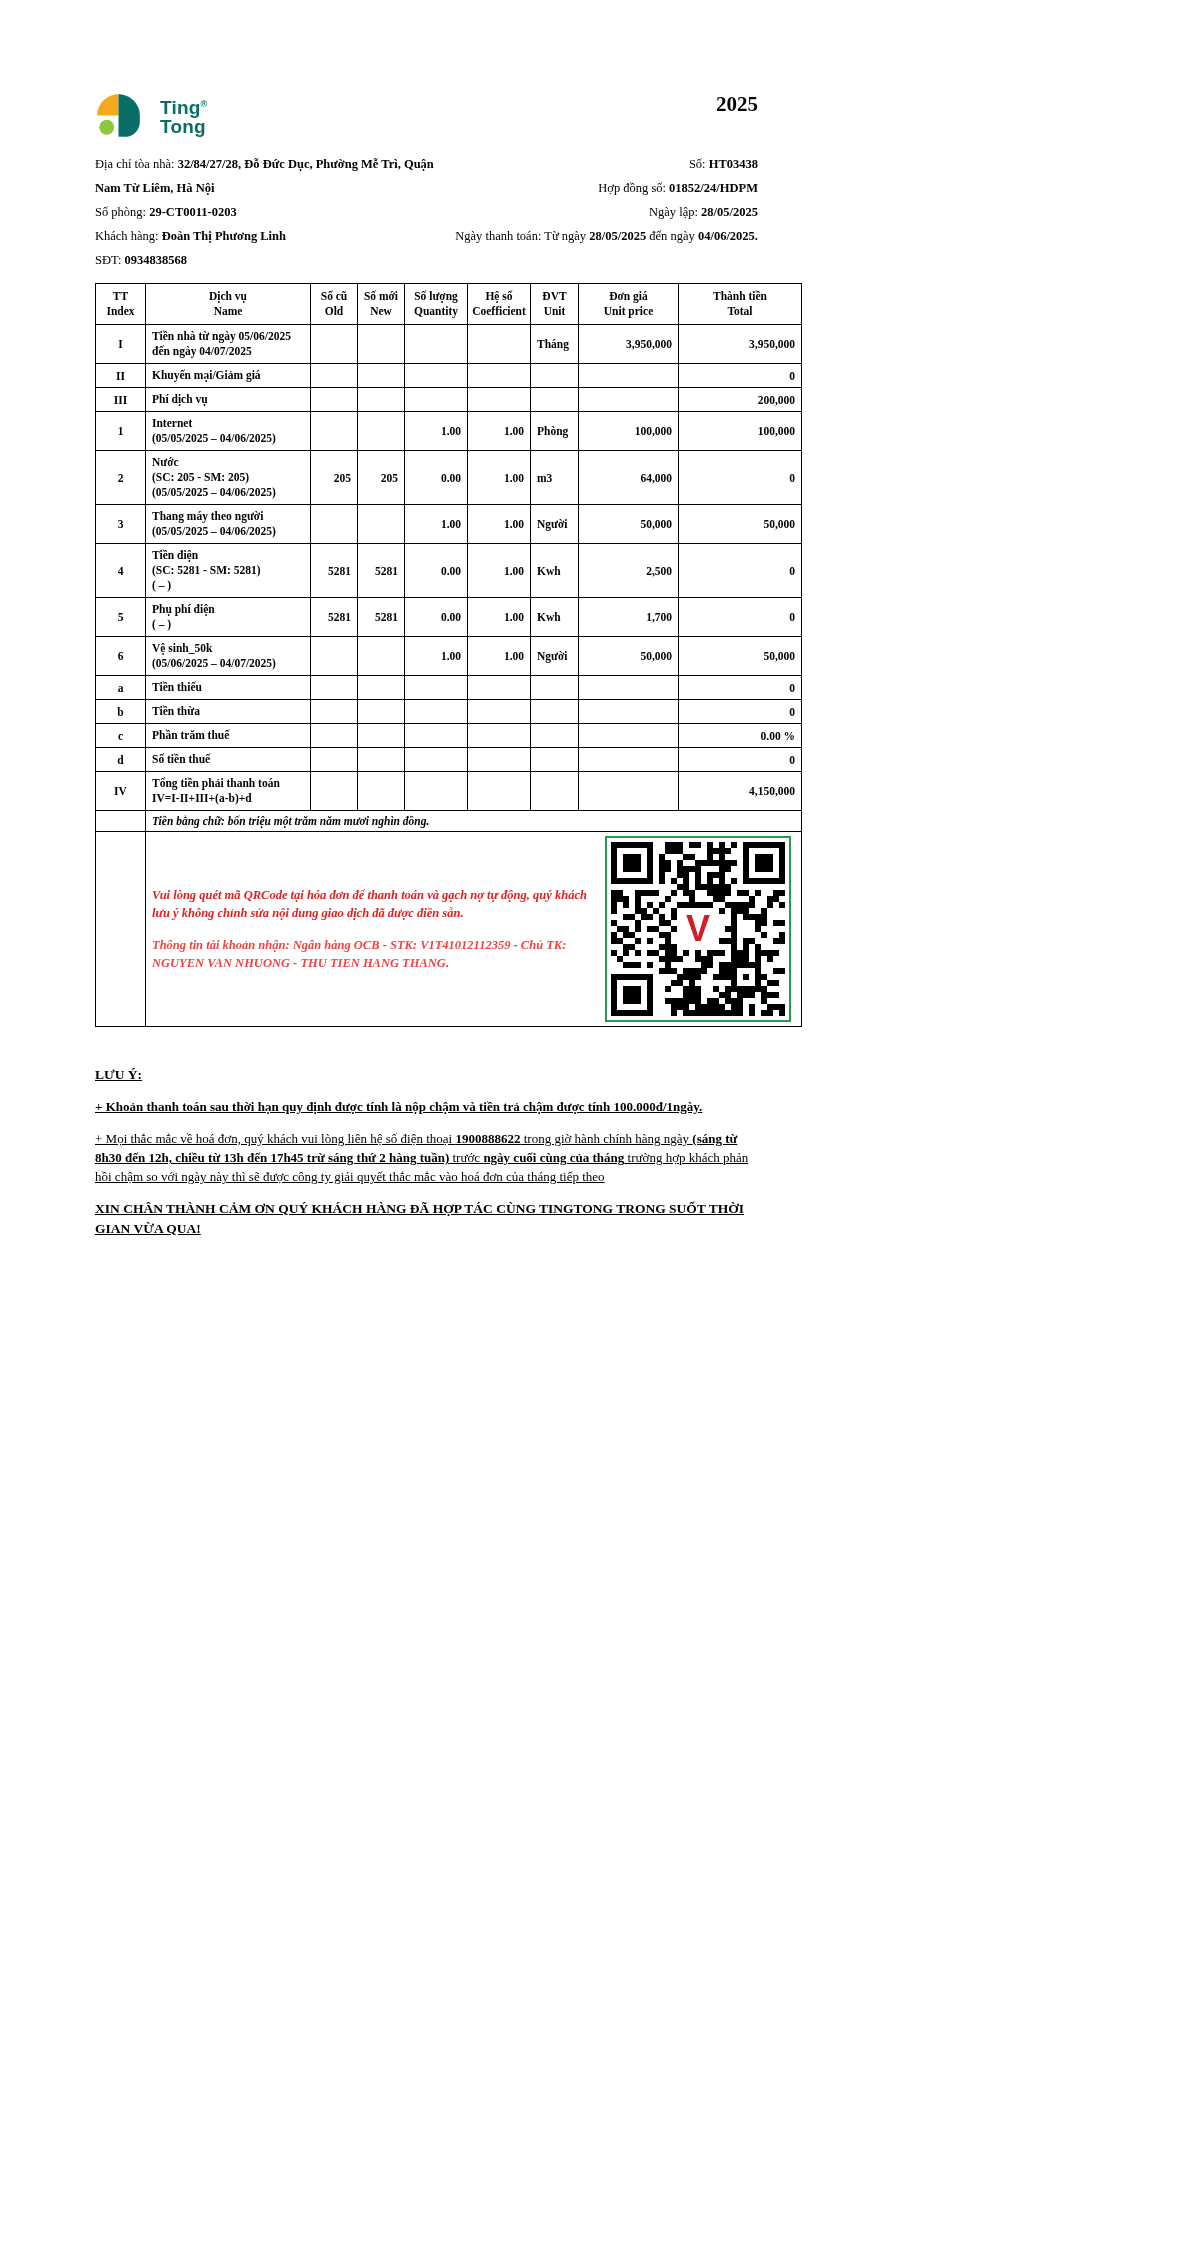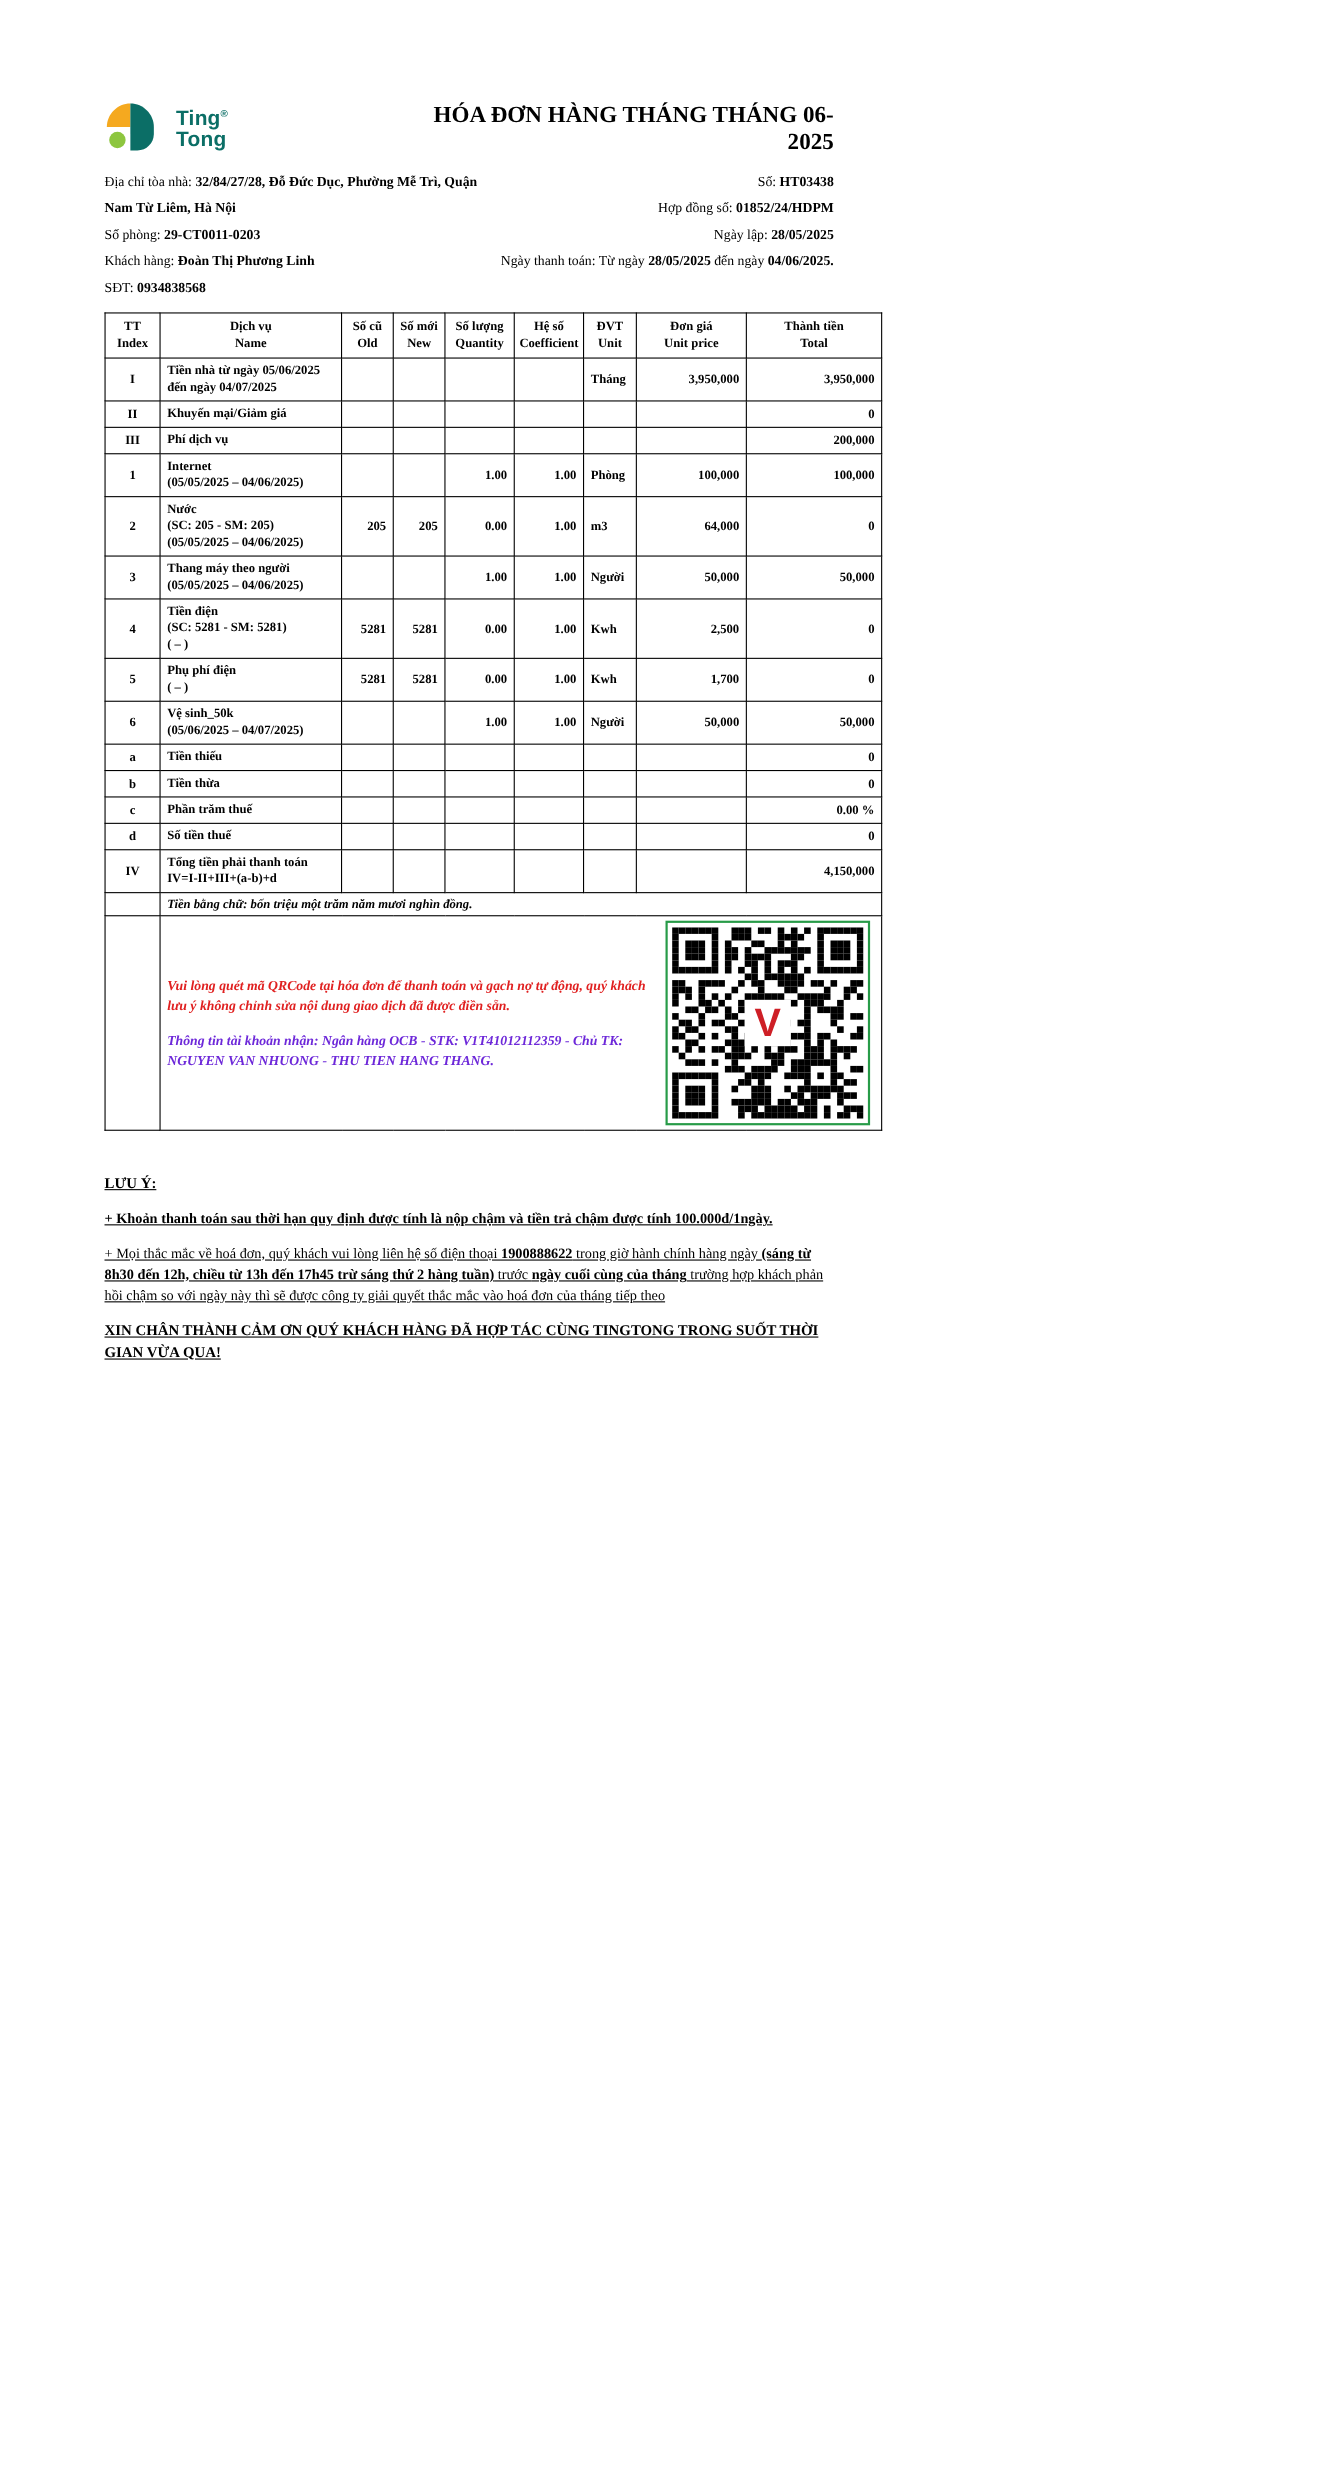--- a/index.html
+++ b/index.html
@@ -31,21 +31,21 @@
   .c-unit{text-align:left;vertical-align:middle;}
   .c-right{text-align:right;vertical-align:middle;}
   .words-cell{font-weight:normal;font-style:italic;font-size:12.5px;padding:6px;}
   .words-cell b{font-weight:bold;}
 
   
   .qr-cell{font-weight:normal;padding:6px 10px 6px 8px;}
   .qr-flex{display:flex;justify-content:space-between;align-items:center;min-height:186px;}
   .qr-text{width:436px;font-style:italic;}
   .red-note{margin:0;color:var(--alert-red,#e02020);font-size:12.5px;line-height:18px;}
-  .account{margin:14px 0 0;font-size:12.5px;line-height:18px;color:#6d28d9;}
+  .account{margin:14px 0 0;font-size:12.5px;line-height:18px;color:#ef4444;}
   .qr-box{position:relative;border:2px solid var(--qr-frame-green,#279b48);background:#fff;padding:4px;margin-right:4px;flex:0 0 auto;}
   .qr-box svg{display:block;}
   .qr-logo{position:absolute;left:50%;top:50%;transform:translate(-50%,-50%);width:42px;height:42px;background:#fff;display:flex;align-items:center;justify-content:center;color:var(--qr-logo-red,#ce1f26);font-family:"Liberation Sans",sans-serif;font-weight:bold;font-size:36px;}
 
   
   .footer{margin-top:40px;width:664px;text-decoration:underline;}
   .f-head{font-size:13.5px;font-weight:bold;margin:0 0 14px;}
   .f-note{font-size:13px;line-height:19px;margin:0 0 13px;}
   .f-close{font-size:13.5px;font-weight:bold;line-height:20px;margin:0;}
 </style>
@@ -61,21 +61,20 @@
           <path style="fill:var(--brand-yellow,#F5A91F)" d="M22,2 C11,2 2,11 2,22 L22,22 Z"></path>
           <path style="fill:var(--brand-teal,#0B6E66)" d="M22,2 C33,2 42,11 42,22 L42,28 C42,35.7 35.7,42 28,42 L22,42 Z"></path>
           <rect style="fill:var(--brand-green,#8DC63F)" x="4" y="26" width="14" height="14" rx="7"></rect>
         </svg>
         <div class="logo-text">
           <div><span>Ting</span><span class="reg">®</span></div>
           <div>Tong</div>
         </div>
       </div>
       <div class="title">
-        <div>HÓA ĐƠN HÀNG THÁNG THÁNG 06-</div>
         <div>2025</div>
       </div>
     </div>
 
     <div class="header-info">
       <div class="hleft">
           <div class="hline">Địa chỉ tòa nhà: <b>32/84/27/28, Đỗ Đức Dục, Phường Mễ Trì, Quận</b></div>
           <div class="hline"><b>Nam Từ Liêm, Hà Nội</b></div>
           <div class="hline">Số phòng: <b>29-CT0011-0203</b></div>
           <div class="hline">Khách hàng: <b>Đoàn Thị Phương Linh</b></div>

